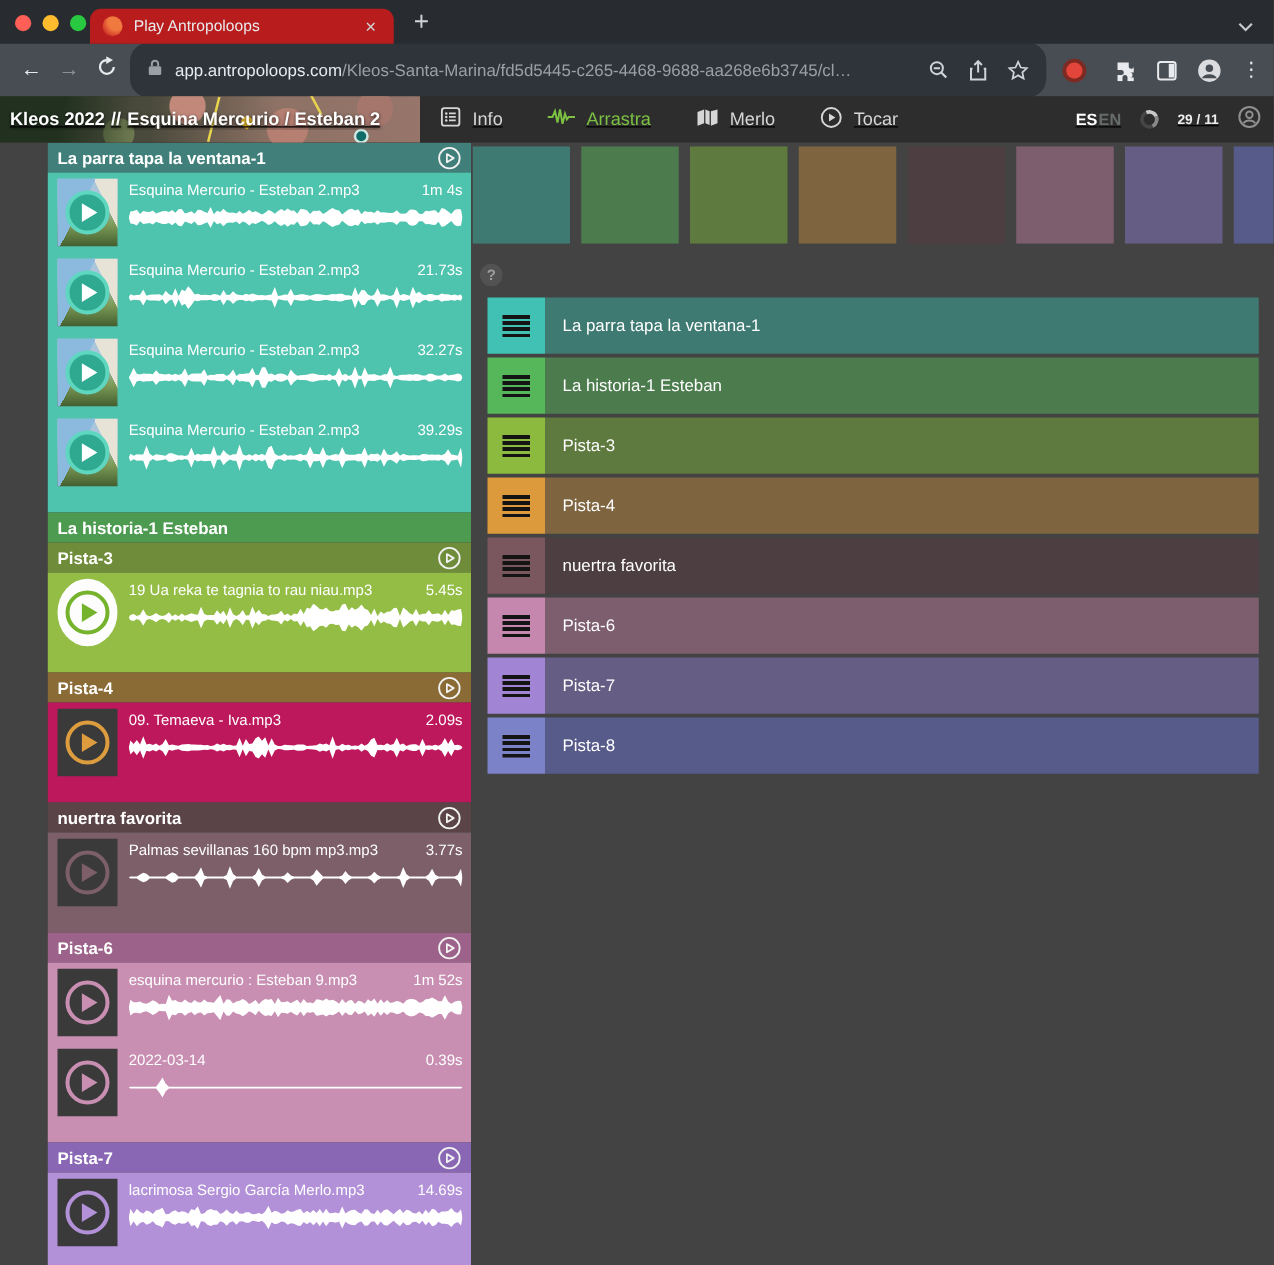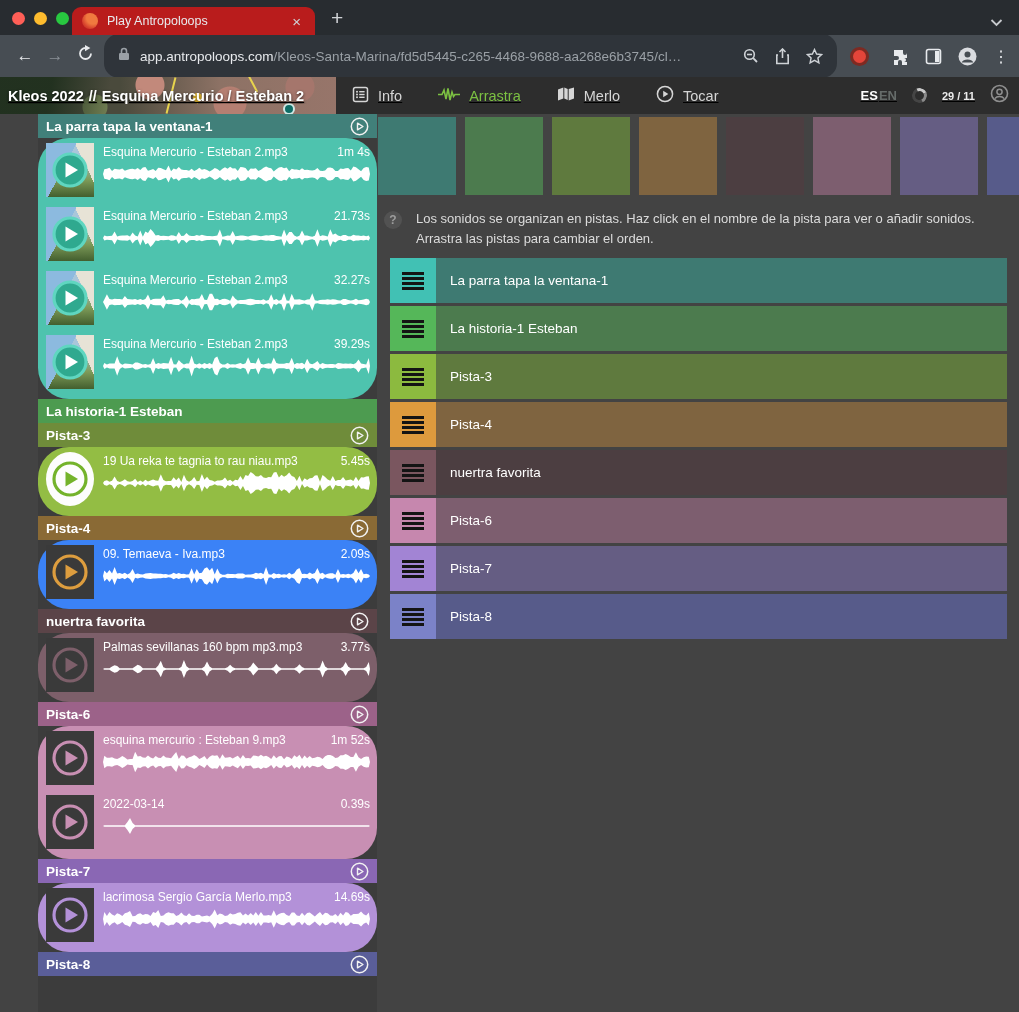--- a/index.html
+++ b/index.html
@@ -74,21 +74,21 @@
       linear-gradient(118deg, #8cbadf 0 40%, rgba(0,0,0,0) 40%),
       linear-gradient(244deg, #e7e3d6 0 26%, rgba(0,0,0,0) 26%),
       linear-gradient(180deg, #a9c6da 0 28%, #7e9b59 68%, #435f2e 100%); }
   .thumb.light { background:#fdfdfd; }
   .thumb.dark { background:#3a3a3a; }
   .clip-body { flex:1; min-width:0; margin-left:9px; }
   .clip-meta { display:flex; align-items:baseline; margin-top:2px; font-size:12px; color:#fff; }
   .clip-name { flex:1; white-space:nowrap; overflow:hidden; }
   .clip-dur { margin-left:8px; flex:none; }
   .clip-wave { width:100%; height:24px; margin-top:3px; display:block; }
-  .clips-pad { padding-bottom:5px;border-radius:31px; }
+  .clips-pad { padding-bottom:16px; }
 
   
   .swatches { display:flex; gap:9px; margin-top:3px; height:78px; overflow:hidden; }
   .swatch { width:78px; flex:none; }
   .help { display:flex; gap:14px; padding:14px 26px 0 6px; }
   .help-icon { width:18px; height:18px; flex:none; border-radius:50%; background:#525252; color:#9d9d9d;
                font-size:12px; font-weight:bold; text-align:center; line-height:18px; margin-top:2px; }
   .help-text { color:#dcdcdc; font-size:13px; font-weight:500; line-height:1.55; }
   .mrows { margin:9px 12px 0 12px; display:flex; flex-direction:column; gap:3px; }
   .mrow { display:flex; height:45px; }
@@ -370,21 +370,21 @@
   <section class="track-section">
     <div class="track-header" style="background: rgb(138, 106, 53);">
       <span class="track-title">Pista-4</span>
       <span class="hdr-play">
         <svg width="19" height="19" viewBox="0 0 19 19">
               <circle cx="9.5" cy="9.5" r="8.2" fill="none" stroke="#f2f2f2" stroke-width="1.5"></circle>
               <path d="M7.5 6.2 L13 9.5 L7.5 12.8 Z" fill="none" stroke="#f2f2f2" stroke-width="1.4" stroke-linejoin="round"></path>
             </svg>
       </span>
     </div>
-    <div class="track-clips clips-pad" style="background: #3b82f6;">
+    <div class="track-clips clips-pad" style="background: #be185d;">
   <div class="clip">
     <div class="thumb dark">
       <svg class="thumb-play" width="38" height="38" viewBox="0 0 38 38">
         <circle class="tp-ring" cx="19" cy="19" r="16" fill="none" stroke-width="3.2" stroke="#dd9d3e"></circle>
         <path class="tp-tri" d="M14.5 11.5 L27 19 L14.5 26.5 Z" fill="#dd9d3e"></path>
       </svg>
     </div>
     <div class="clip-body">
       <div class="clip-meta">
         <span class="clip-name">09. Temaeva - Iva.mp3</span>
@@ -535,21 +535,20 @@
   <div class="swatch" style="background: rgb(76, 62, 65);"></div>
 
   <div class="swatch" style="background: rgb(125, 94, 111);"></div>
 
   <div class="swatch" style="background: rgb(101, 93, 131);"></div>
 
   <div class="swatch" style="background: rgb(87, 91, 138);"></div>
 </div>
     <div class="help">
       <span class="help-icon">?</span>
-      <span class="help-text">Los sonidos se organizan en pistas. Haz click en el nombre de la pista para ver o añadir sonidos. Arrastra las pistas para cambiar el orden.</span>
     </div>
     <div class="mrows" id="mrows">
   <div class="mrow">
     <div class="mrow-handle" style="background: rgb(65, 193, 180);">
             <span class="hbars"></span>
           </div>
     <div class="mrow-bar" style="background: rgb(62, 122, 114);">
       <span class="mrow-label">La parra tapa la ventana-1</span>
     </div>
   </div>

